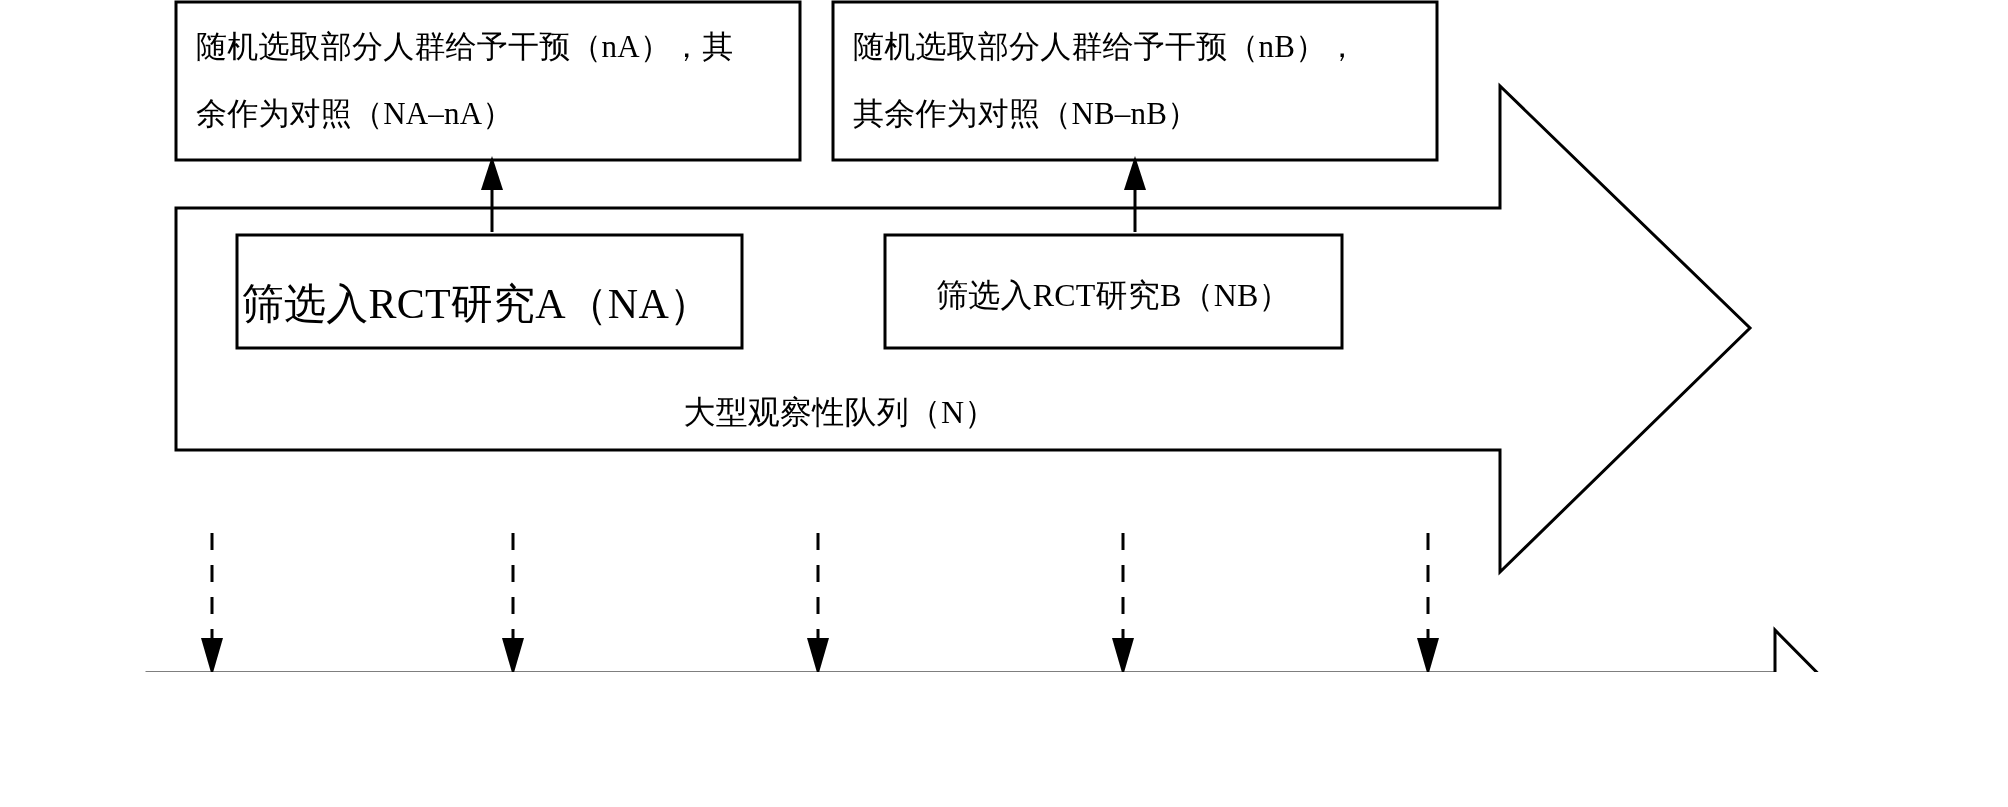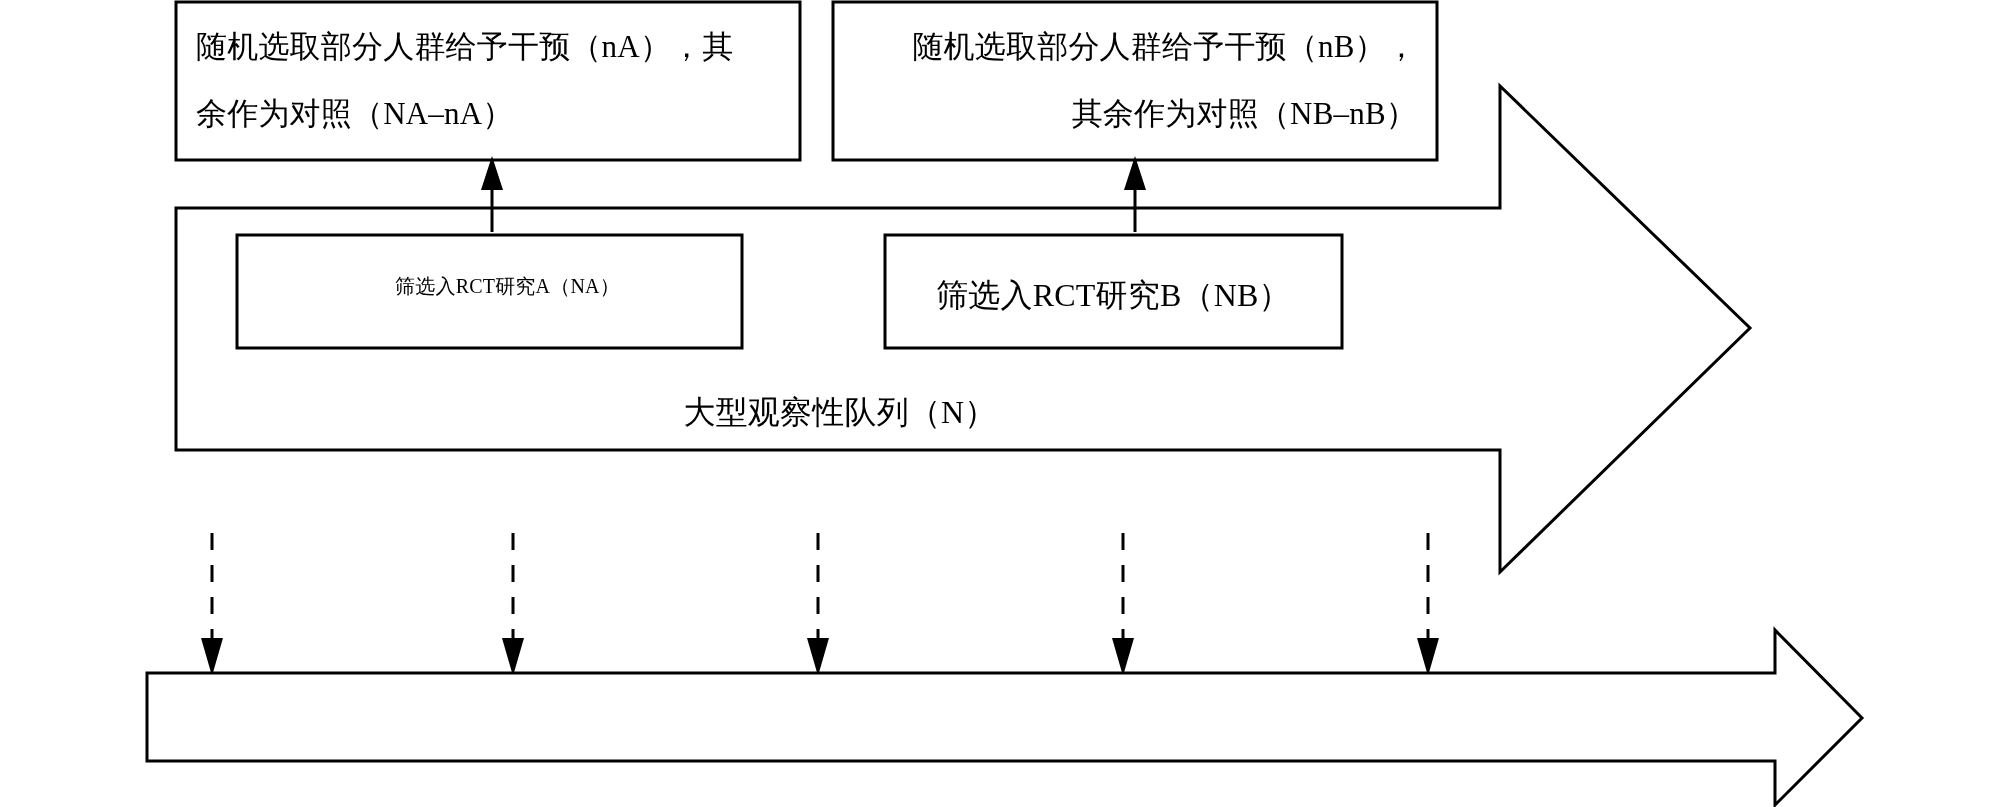--- a/index.html
+++ b/index.html
@@ -6,21 +6,21 @@
     margin: 0;
     padding: 0;
     background: #ffffff;
   }
   body {
     font-family: "Liberation Serif", "DejaVu Serif", serif;
   }
   #canvas {
     position: relative;
     width: 2008px;
-    height: 807px;
+    height: 672px;
     background: #ffffff;
     overflow: hidden;
   }
   #diagram-svg {
     position: absolute;
     left: 0;
     top: 0;
     width: 2008px;
     height: 807px;
   }
@@ -39,29 +39,29 @@
     width: 584px;
     font-size: 31px;
     text-align: left;
     line-height: 2.15;
   }
   #top-box-b-label {
     left: 853px;
     top: 14px;
     width: 564px;
     font-size: 31px;
-    text-align: right;
+    text-align: left;
     line-height: 2.15;
   }
   
   #rct-box-a-label {
-    left: 255px;
+    left: 224px;
     top: 270px;
     width: 505px;
-    font-size: 20px;
+    font-size: 42px;
   }
   #rct-box-b-label {
     left: 885px;
     top: 270px;
     width: 457px;
     font-size: 32px;
   }
   
   #cohort-label {
     left: 440px;

